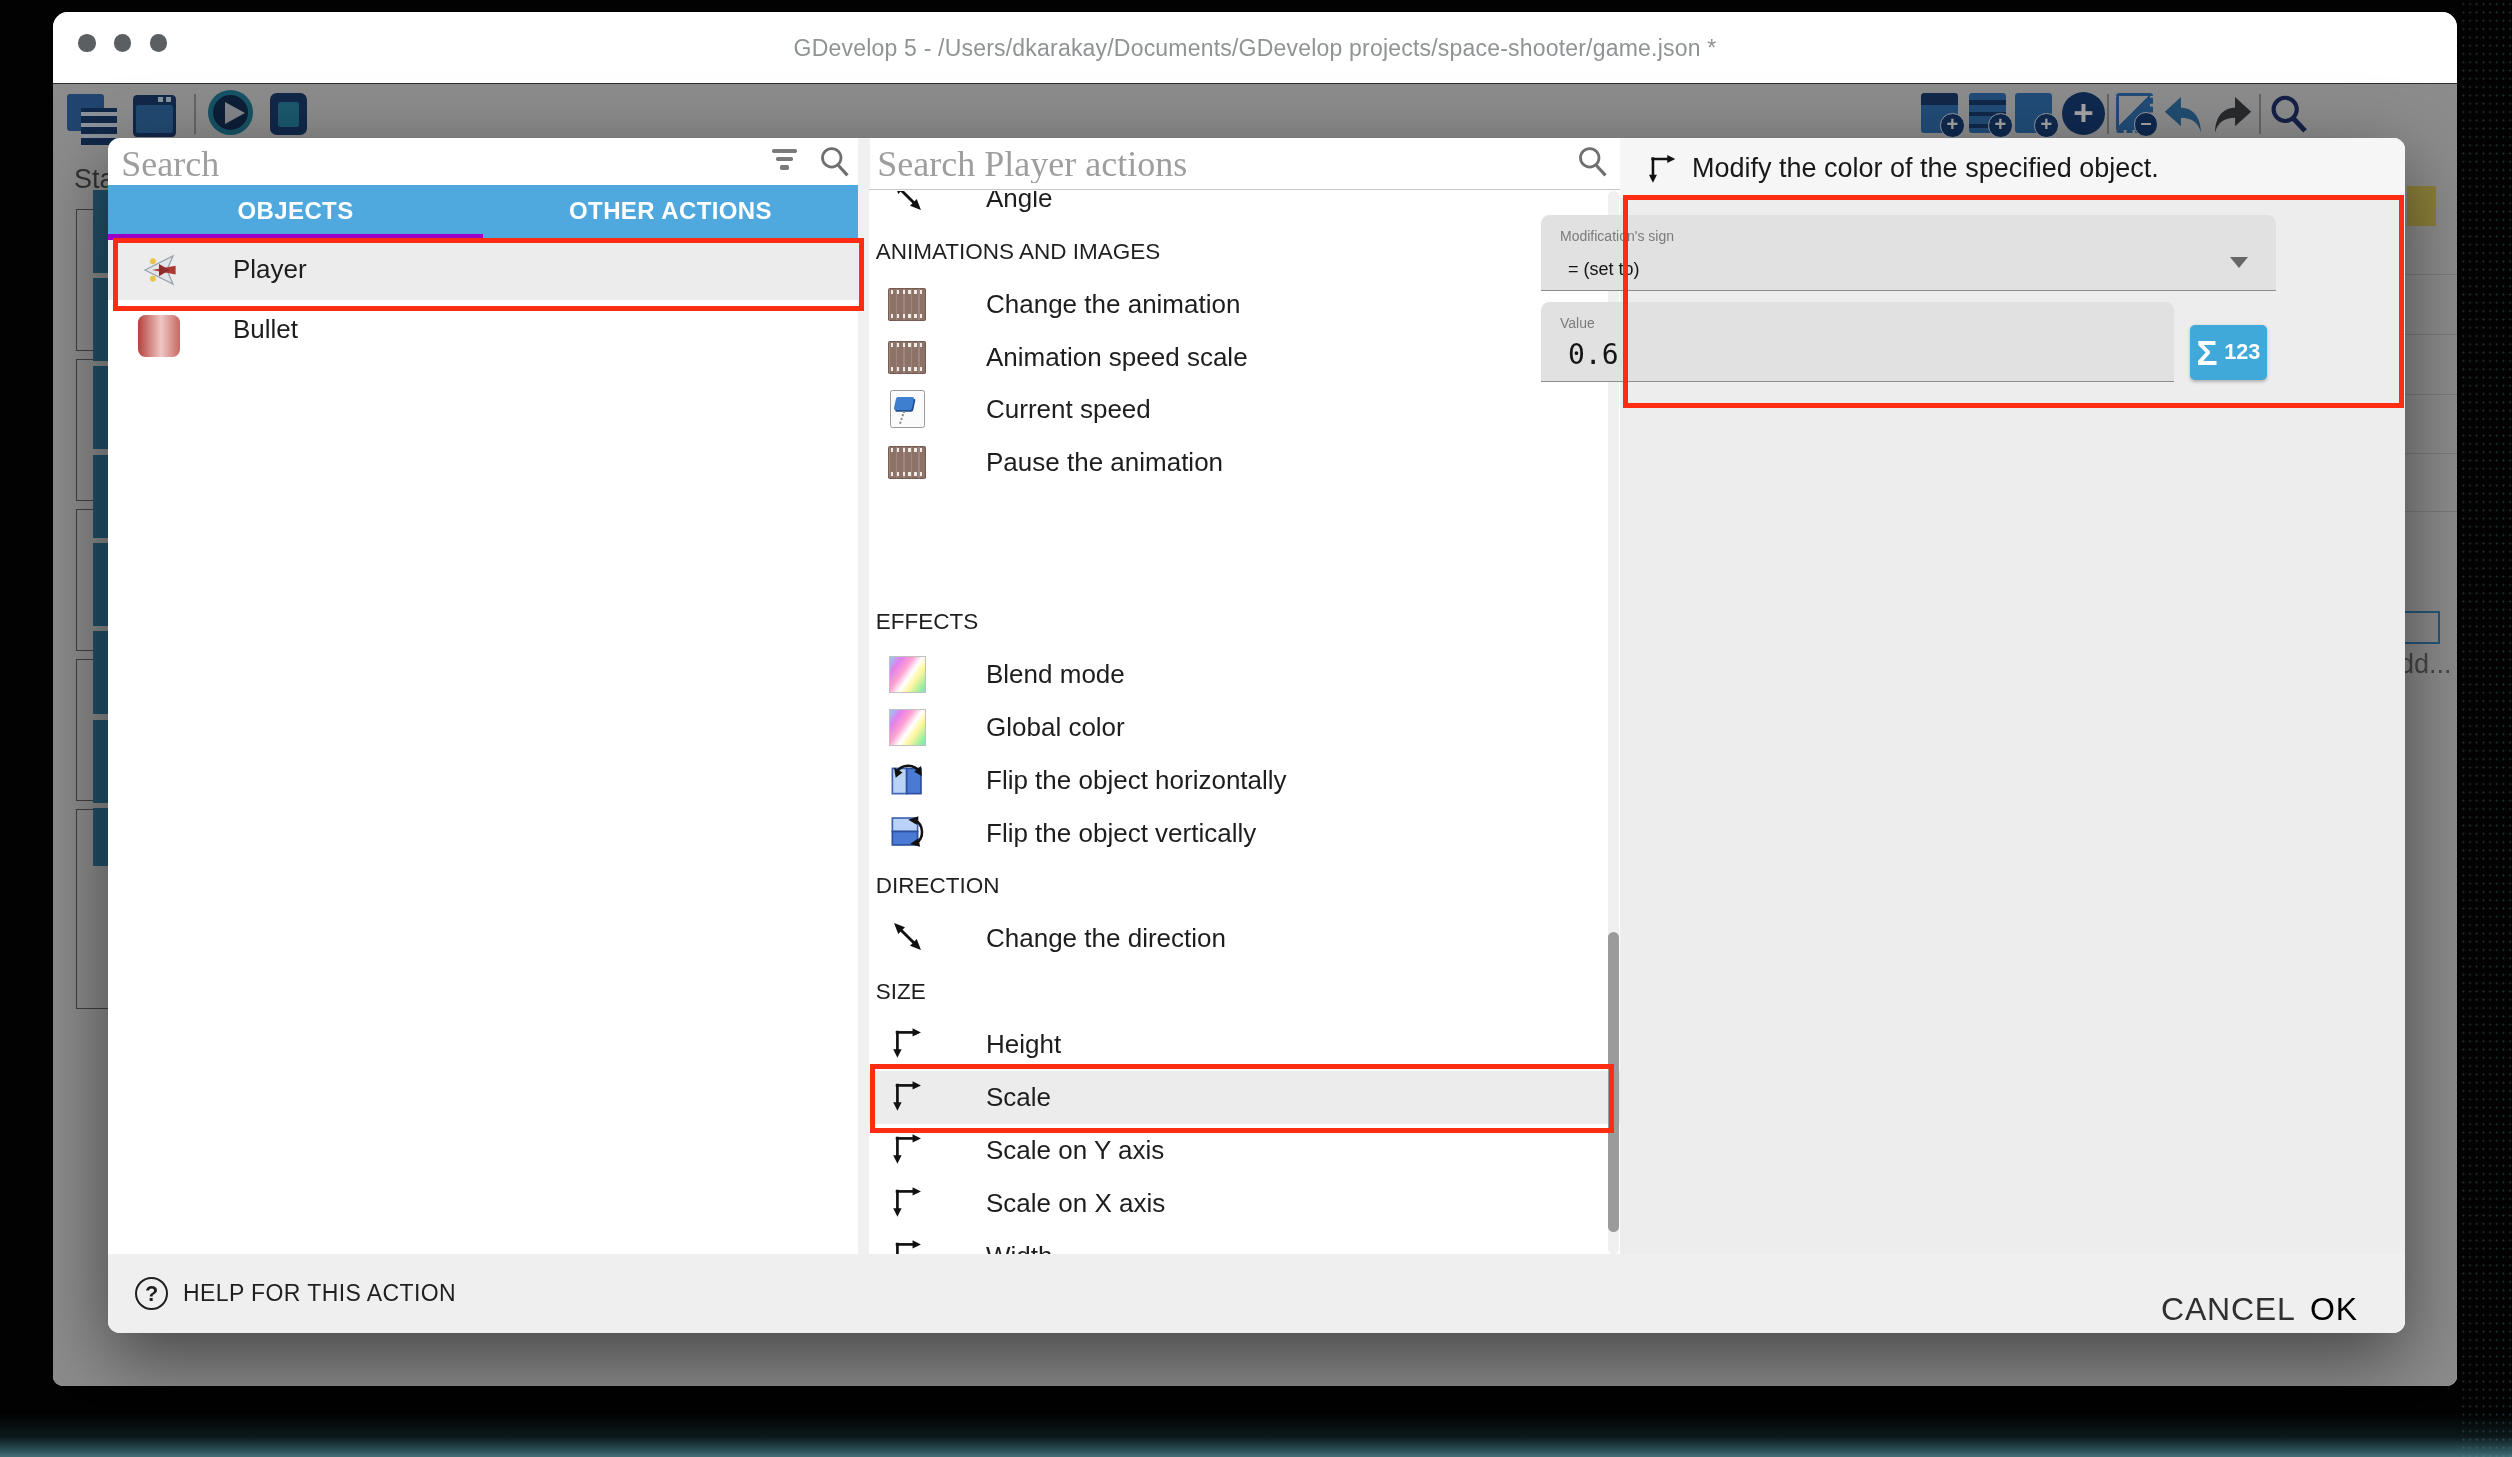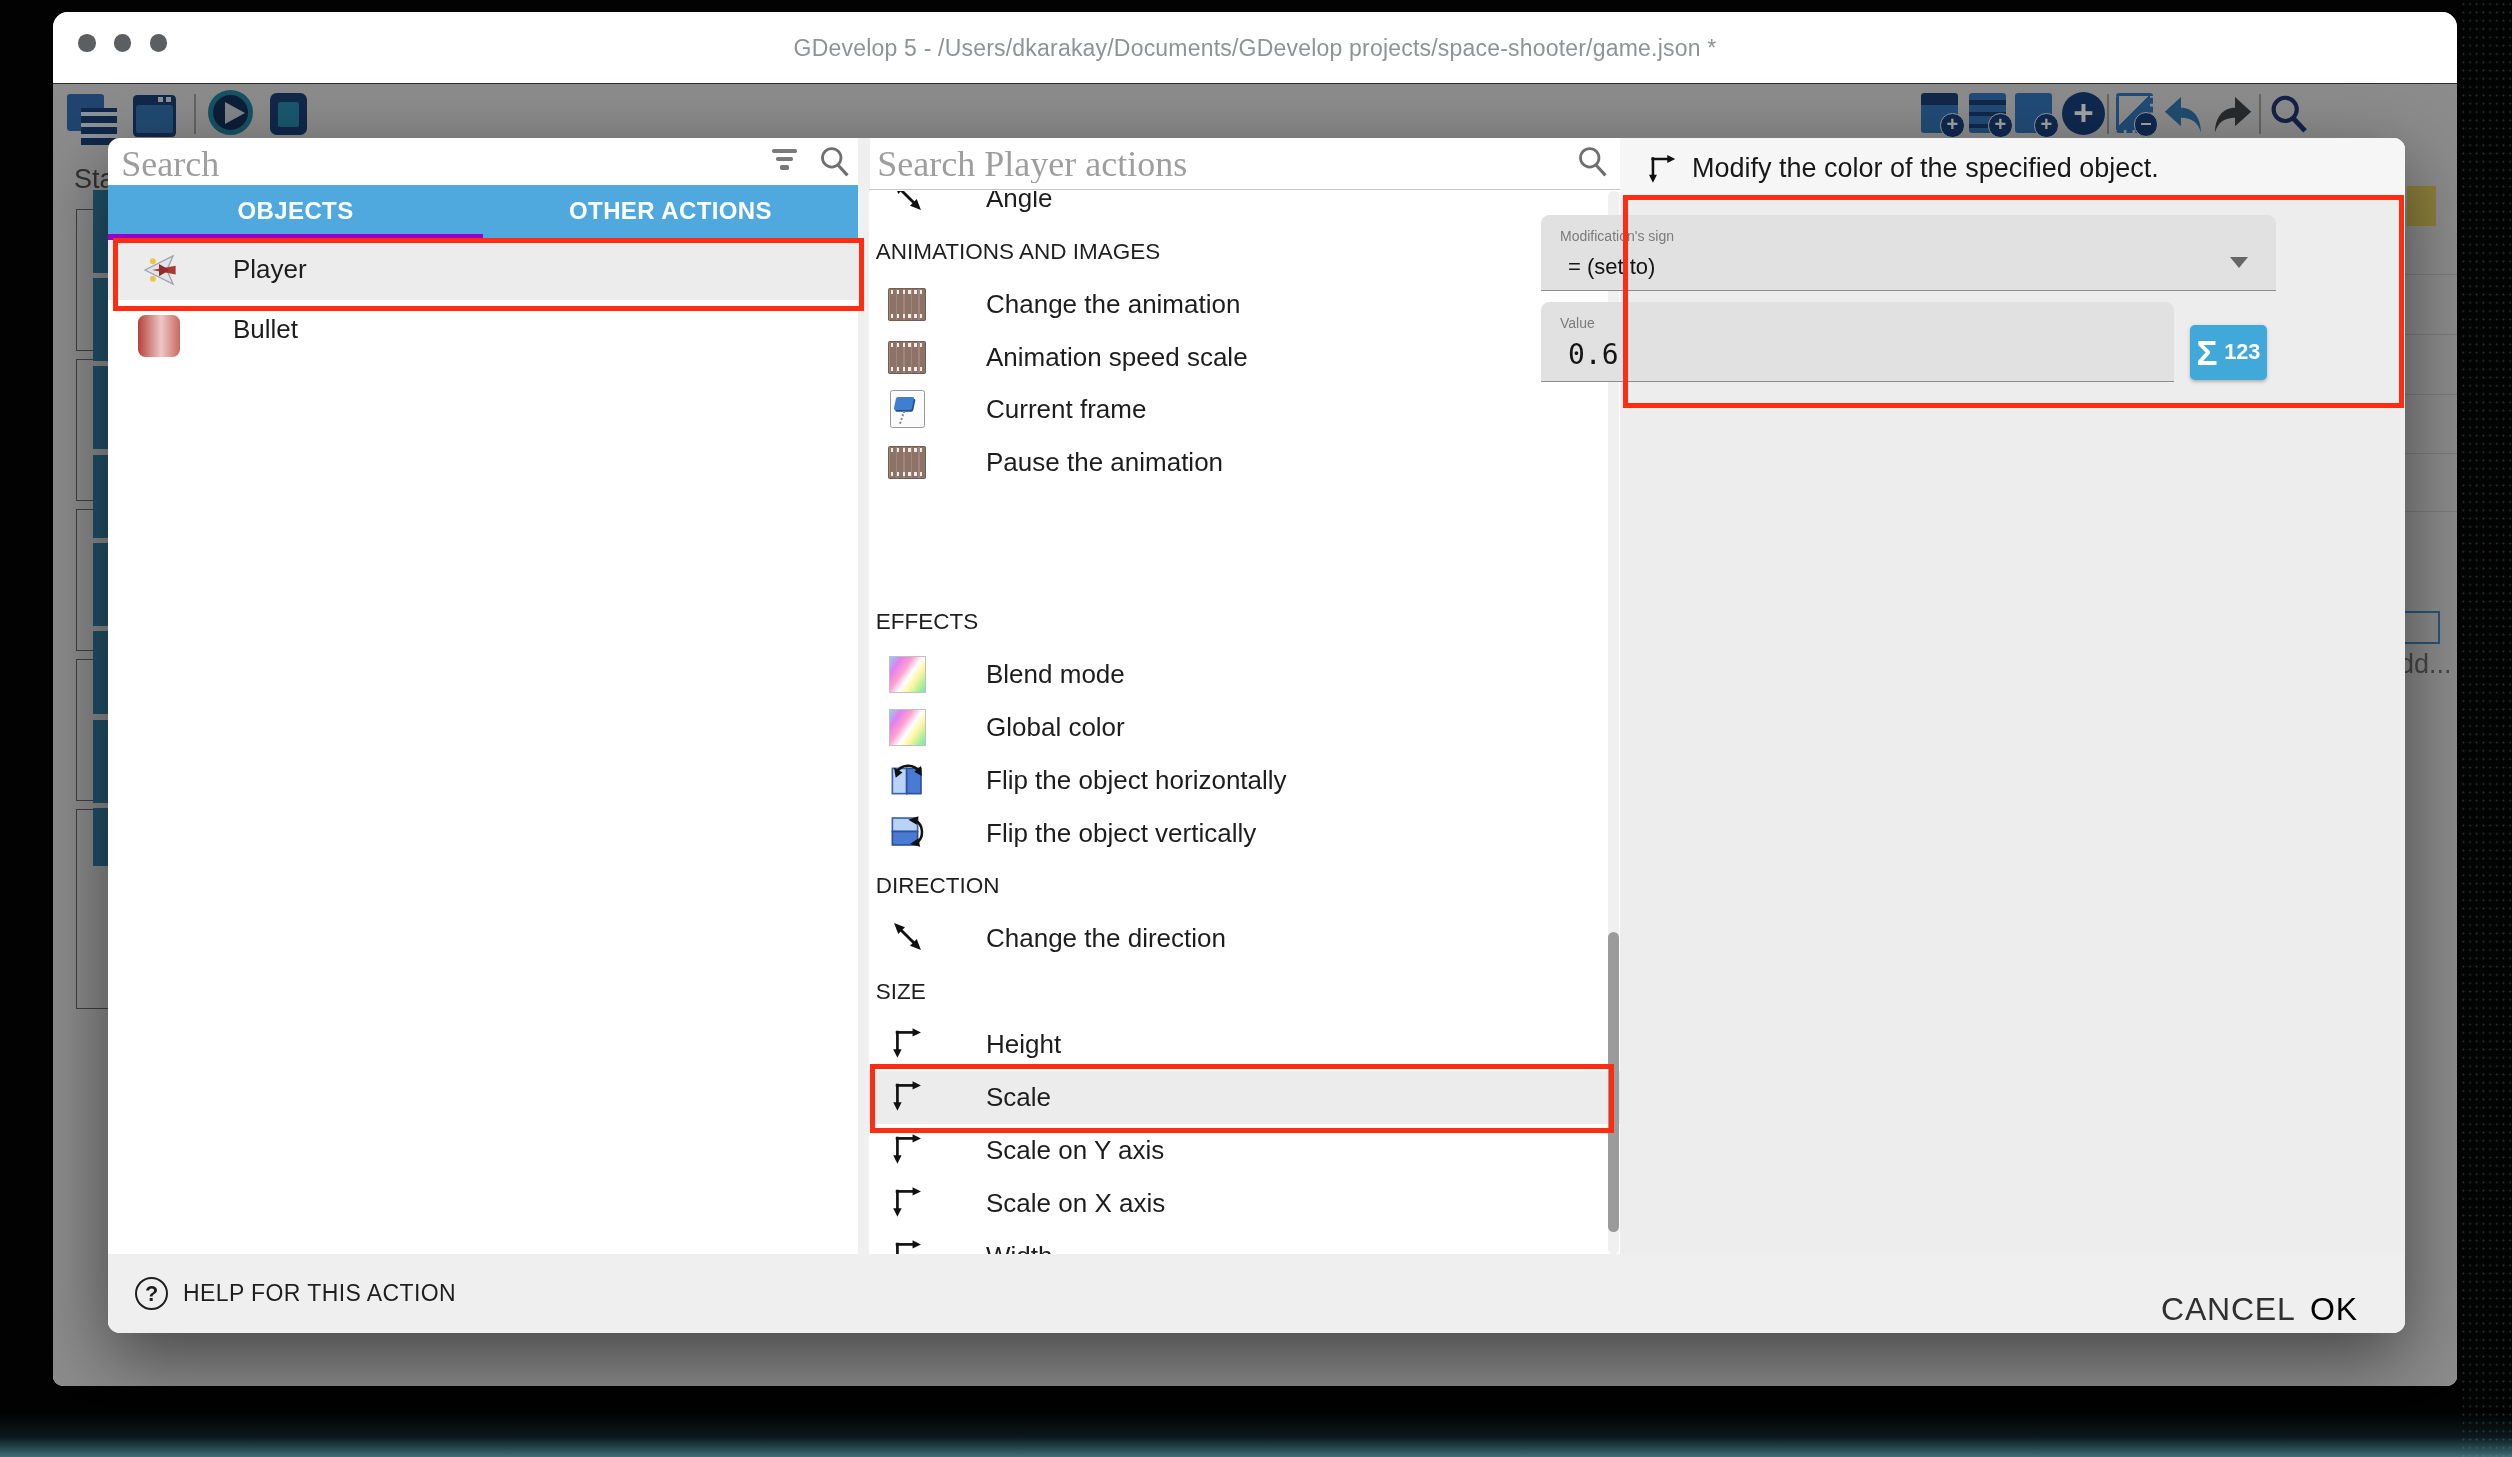--- a/index.html
+++ b/index.html
@@ -117,21 +117,21 @@
 
   
   .right-panel { position:absolute; left:1512px; top:0; width:785px; height:1116px; background:#ededed; border-radius:0 11.7px 0 0; }
   .rp-header { position:absolute; left:0; top:0; width:785px; height:60px; background:#f6f6f6; border-radius:0 11.7px 0 0; }
   .rp-title { position:absolute; left:72px; top:0; height:60px; line-height:60px; font-size:27px; color:#181818; }
   .rp-hicon { position:absolute; left:25px; top:13.3px; width:35px; height:35px; }
   .field { position:absolute; background:#e1e1e1; border-radius:8.3px 8.3px 0 0; border-bottom:1.7px solid #8d8d8d; }
   .f-sign { left:1433px; top:77px; width:735px; height:76px; }
   .f-value { left:1433px; top:164px; width:633px; height:80px; }
   .f-label { position:absolute; left:19px; top:13.3px; font-size:14px; color:#7b7b7b; }
-  .f-val { position:absolute; left:27px; bottom:10px; font-size:22px; color:#141414; }
+  .f-val { position:absolute; left:27px; bottom:10px; font-size:18px; color:#141414; }
   .f-val.mono { font-family:"DejaVu Sans Mono", monospace; font-size:28px; }
   .caret-down { position:absolute; right:28px; bottom:21.7px; width:0; height:0;
     border-left:9.2px solid transparent; border-right:9.2px solid transparent; border-top:11.7px solid #666; }
   .sigma-btn { position:absolute; left:2082px; top:187px; width:77px; height:55px; background:#41a8da; border-radius:5px;
     display:flex; align-items:center; justify-content:center; gap:6.7px; color:#fff; cursor:pointer; box-shadow:0 1.7px 3.3px rgba(0,0,0,.25); }
   .sigma-btn .sg { font-size:35px; font-weight:bold; line-height:1; }
   .sigma-btn .num { font-size:21.7px; font-weight:bold; }
 
   
   .footer { position:absolute; left:0; top:1116px; width:2297px; height:79px; background:#efefef; border-radius:0 0 11.7px 11.7px; }
@@ -315,21 +315,21 @@
           <div class="act-row" style="top: 140px;">
             <span class="aicon">
               <span class="ic-film"></span>
             </span>
             <span class="albl">Animation speed scale</span>
           </div>
           <div class="act-row" style="top: 192px;">
             <span class="aicon">
               <span class="ic-frame"></span>
             </span>
-            <span class="albl">Current frame</span>
+            <span class="albl">Current speed</span>
           </div>
           <div class="act-row" style="top: 245px;">
             <span class="aicon">
               <span class="ic-film"></span>
             </span>
             <span class="albl">Pause the animation</span>
           </div>
           <div class="act-sec" style="top: 404px;">EFFECTS</div>
           <div class="act-row" style="top: 457px;">
             <span class="aicon">

